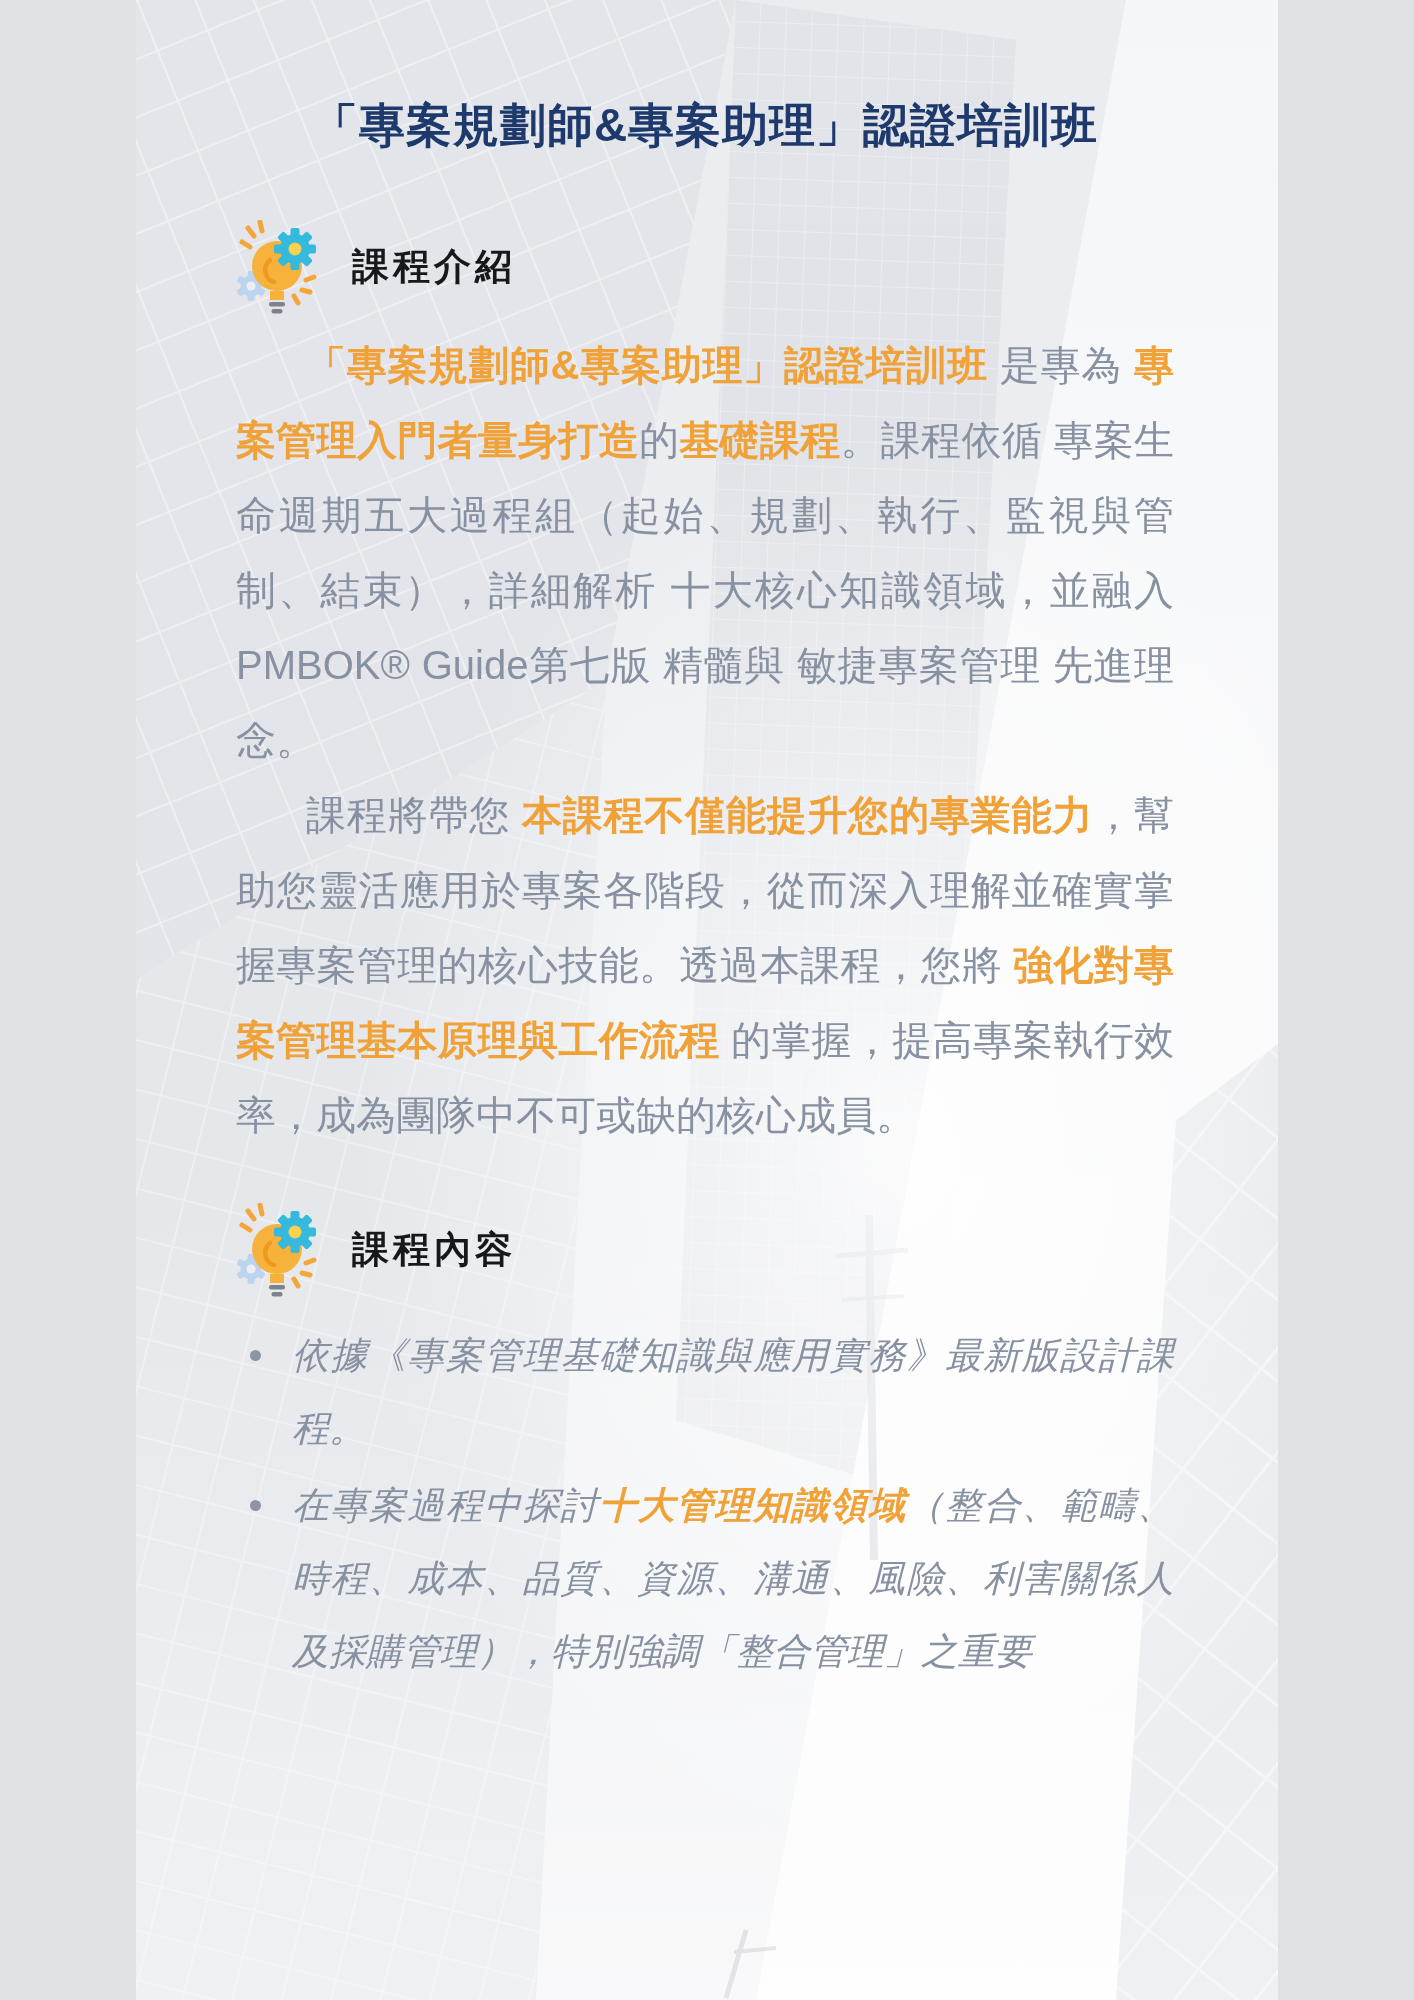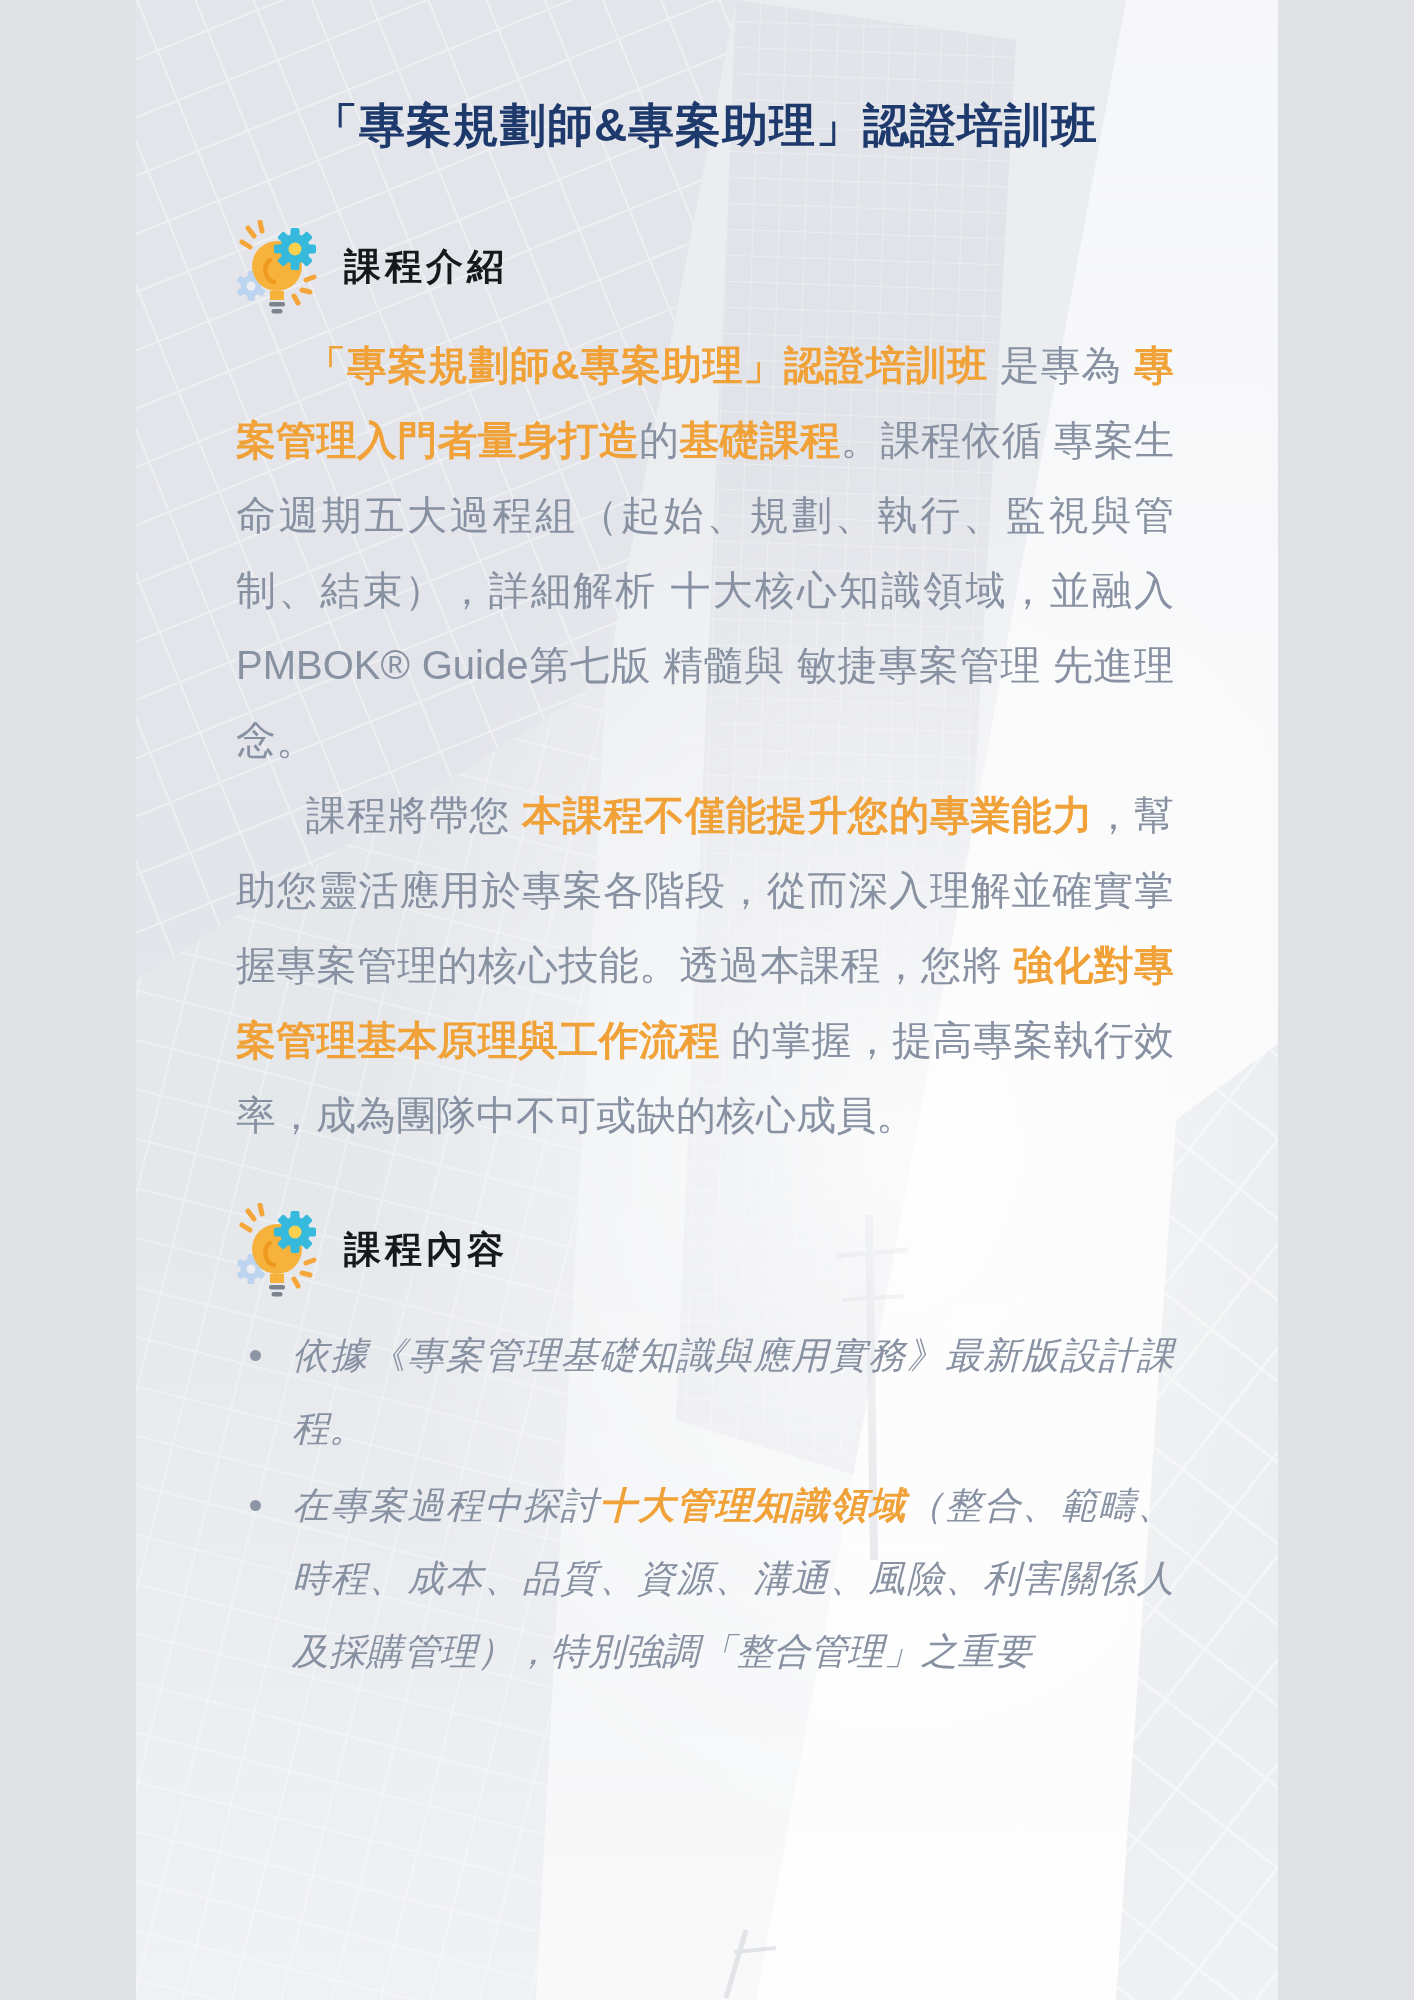--- a/index.html
+++ b/index.html
@@ -5,21 +5,21 @@
   html,body{margin:0;padding:0;}
   body{font-family:"Liberation Sans","DejaVu Sans",sans-serif;background:#dfe1e5;}
   .page{position:relative;width:1142px;height:2000px;margin:0 auto;overflow:hidden;background:#edeef1;}
   .bg{position:absolute;left:0;top:0;width:1414px;height:2000px;display:block;}
   .content{position:absolute;left:100px;top:0;width:938px;}
   h1.title{margin:0;padding-top:96px;text-align:center;font-size:46px;line-height:1.3;
     font-weight:900;color:#1e3a6d;letter-spacing:1px;}
   .sec-head{display:flex;align-items:center;gap:20px;margin-top:64px;}
   .sec-head.second{margin-top:50px;}
   .sec-icon{width:84px;height:94px;flex:0 0 auto;}
-  h2.sec-title{margin:4px;font-size:37px;font-weight:900;color:#17181b;letter-spacing:4px;}
+  h2.sec-title{margin:12px;font-size:37px;font-weight:900;color:#17181b;letter-spacing:4px;}
   .para{margin:0;font-size:40px;line-height:75px;color:#8791a2;text-align:justify;
     text-indent:1.75em;}
   .para.first{margin-top:14px;}
   .hl{color:#f0a238;font-weight:700;}
   ul.bullets{list-style:none;margin:22px 0 0 0;padding:0;}
   ul.bullets li{position:relative;padding-left:56px;margin:0 0 4px 0;
     font-size:37px;line-height:73px;color:#8791a2;text-align:justify;font-style:italic;}
   .dot{position:absolute;left:14px;top:31px;width:11px;height:11px;border-radius:50%;
     background:#8c95a6;}
 </style>

